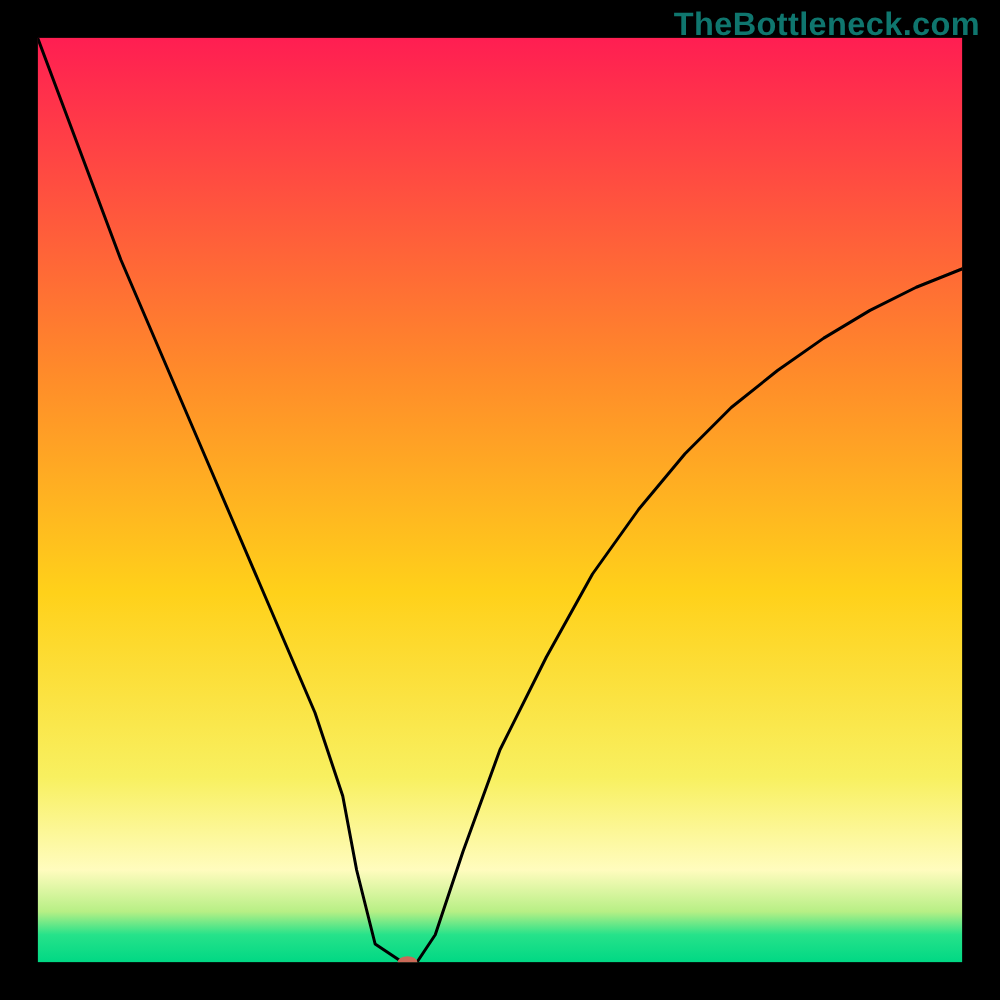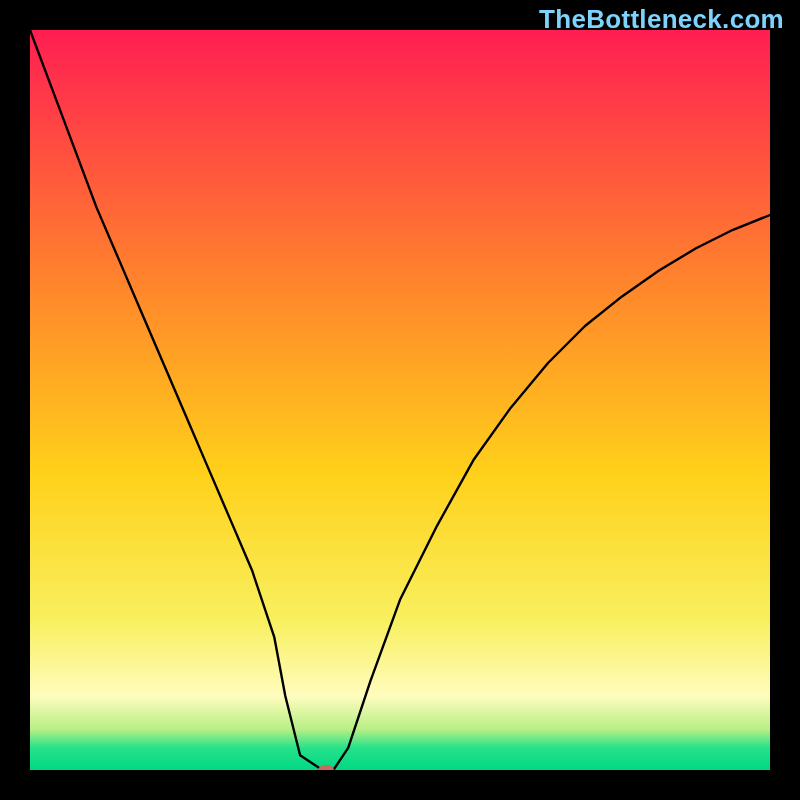--- a/index.html
+++ b/index.html
@@ -14,21 +14,21 @@
   .frame {
     position: relative;
     width: 800px;
     height: 800px;
     background: #000;
   }
   .watermark {
     position: absolute;
     top: 4px;
     right: 16px;
-    color: #7dd3fc;
+    color: #0f766e;
     font-size: 26px;
     font-weight: 600;
     letter-spacing: 0.3px;
     z-index: 20;
   }
   .plot {
     position: absolute;
     left: 30px;
     top: 30px;
     width: 740px;

